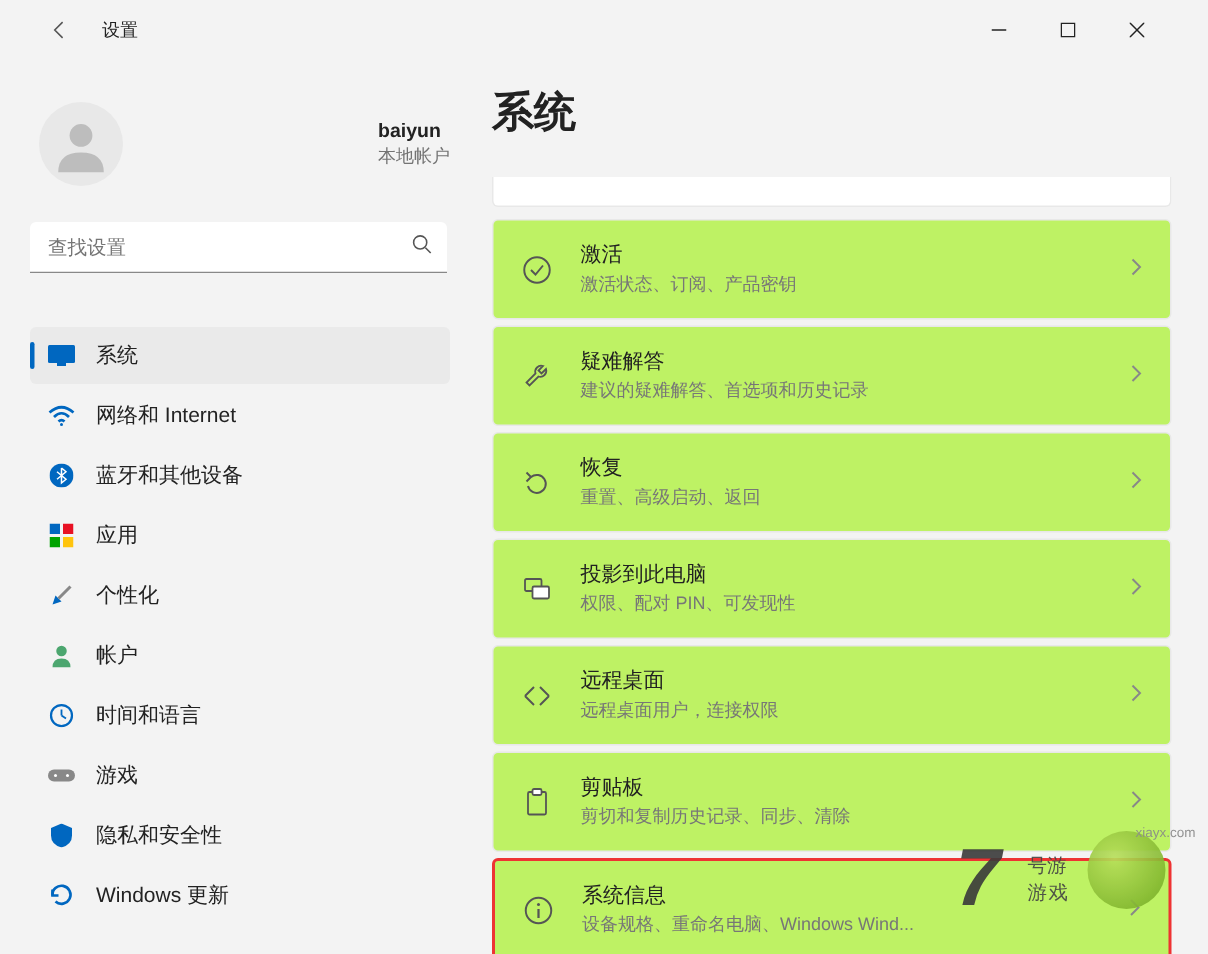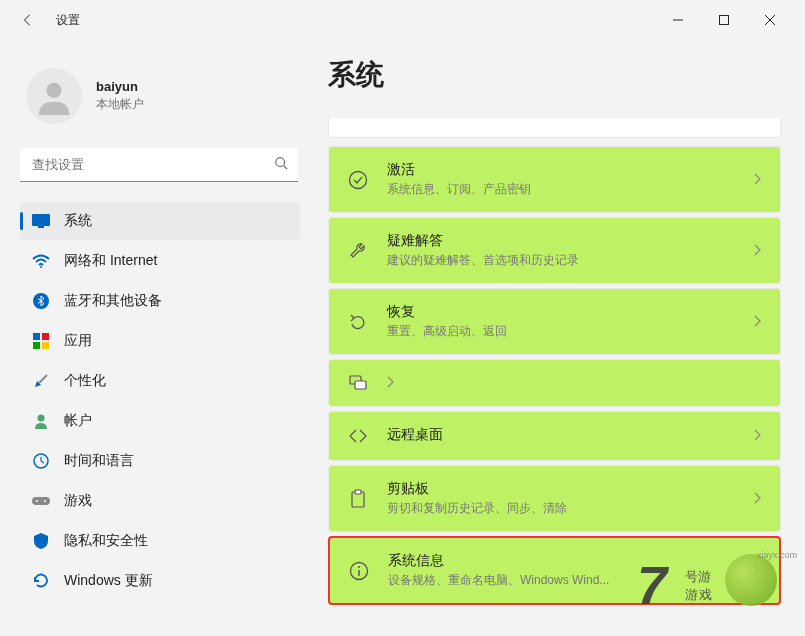--- a/index.html
+++ b/index.html
@@ -1,32 +1,32 @@
 <!DOCTYPE html>
 <html><head>
   <meta charset="utf-8">
   <style>
     * { margin: 0; padding: 0; box-sizing: border-box; font-family: "Segoe UI", "Microsoft YaHei", sans-serif; }
     body { width: 805px; height: 636px; background: #f3f3f3; overflow: hidden; position: relative; }
     
-    .titlebar { height: 40px; display: flex; align-items: center; padding: 0 12px; }
+    .titlebar { height: 40px; display: flex; align-items: center; padding: 0 24px; }
     .back-btn { width: 32px; height: 32px; display: flex; align-items: center; justify-content: center; cursor: pointer; border-radius: 4px; }
     .title-text { margin-left: 12px; font-size: 12px; color: #222; }
     .window-controls { margin-left: auto; display: flex; gap: 0; }
     .win-btn { width: 46px; height: 32px; display: flex; align-items: center; justify-content: center; cursor: pointer; }
     
     .content { display: flex; height: calc(100% - 40px); }
     
     .sidebar { width: 310px; padding: 12px 10px 0 20px; }
-    .user-row { display: flex; align-items: center; gap: 14px; margin: 16px 0 24px 6px; }
+    .user-row { display: flex; align-items: center; gap: 14px; margin: 16px 0 24px 6px; justify-content: space-between; }
     .avatar { width: 56px; height: 56px; border-radius: 50%; background: #e8e8e8; display: flex; align-items: center; justify-content: center; }
     .user-info .name { font-size: 13px; font-weight: 600; color: #222; }
     .user-info .type { font-size: 12px; color: #737373; margin-top: 2px; }
     
-    .search-box { position: relative; margin: 0 2px 20px 0; }
+    .search-box { position: relative; margin: 0 2px 36px 0; }
     .search-input { width: 100%; height: 34px; border: none; border-bottom: 1px solid #888; background: #fff; border-radius: 4px 4px 0 0; padding: 0 36px 0 12px; font-size: 13px; outline: none; }
     .search-icon-wrap { position: absolute; right: 10px; top: 50%; transform: translateY(-50%); }
     
     .nav-list { list-style: none; }
     .nav-item { display: flex; align-items: center; gap: 14px; height: 38px; padding: 0 12px; border-radius: 4px; cursor: pointer; font-size: 14px; color: #222; margin-bottom: 2px; position: relative; }
     .nav-item.active { background: #eaeaea; }
     .nav-item.active::before { content: ""; position: absolute; left: 0; top: 10px; bottom: 10px; width: 3px; background: #0067c0; border-radius: 2px; }
     .nav-icon { width: 18px; height: 18px; display: flex; align-items: center; justify-content: center; }
     
     .main { flex: 1; padding: 16px 24px 0 18px; overflow: hidden; }
@@ -205,21 +205,21 @@
 
     <div class="card">
       <span class="card-icon">
           <svg width="20" height="20">
             <circle cx="10" cy="10" r="8.5" stroke="#555" stroke-width="1.3" fill="none"></circle>
             <path d="M6 10 L9 13 L14 7" stroke="#555" stroke-width="1.3" fill="none"></path>
           </svg>
         </span>
       <div class="card-text">
           <div class="card-title">激活</div>
-          <div class="card-sub">系统信息、订阅、产品密钥</div>
+          <div class="card-sub">激活状态、订阅、产品密钥</div>
         </div>
       <span class="card-chevron"><svg width="8" height="12">
             <path d="M1 1 L6 6 L1 11" stroke="#888" stroke-width="1.3" fill="none"></path>
           </svg></span>
     </div>
 
     <div class="card">
       <span class="card-icon">
           <svg width="20" height="20">
             <path d="M14 3 A4 4 0 0 0 9 8 L3 14 L5 16 L11 10 A4 4 0 0 0 16 5 L13 8 L11 6 Z" stroke="#555" stroke-width="1.2" fill="none"></path>
@@ -250,33 +250,38 @@
           </svg></span>
     </div>
 
     <div class="card">
       <span class="card-icon">
           <svg width="20" height="18">
             <rect x="2" y="2" width="11" height="8" rx="1" stroke="#555" stroke-width="1.2" fill="none"></rect>
             <rect x="7" y="7" width="11" height="8" rx="1" stroke="#555" stroke-width="1.2" fill="#fff"></rect>
           </svg>
         </span>
+      <div class="card-text">
+          <div class="card-title">投影到此电脑</div>
+          <div class="card-sub">权限、配对 PIN、可发现性</div>
+        </div>
       <span class="card-chevron"><svg width="8" height="12">
             <path d="M1 1 L6 6 L1 11" stroke="#888" stroke-width="1.3" fill="none"></path>
           </svg></span>
     </div>
 
     <div class="card">
       <span class="card-icon">
           <svg width="20" height="16">
             <path d="M2 8 L8 2 M2 8 L8 14 M18 8 L12 2 M18 8 L12 14" stroke="#555" stroke-width="1.3" fill="none"></path>
           </svg>
         </span>
       <div class="card-text">
           <div class="card-title">远程桌面</div>
+          <div class="card-sub">远程桌面用户，连接权限</div>
         </div>
       <span class="card-chevron"><svg width="8" height="12">
             <path d="M1 1 L6 6 L1 11" stroke="#888" stroke-width="1.3" fill="none"></path>
           </svg></span>
     </div>
 
     <div class="card">
       <span class="card-icon">
           <svg width="16" height="20">
             <rect x="2" y="3" width="12" height="15" rx="1" stroke="#555" stroke-width="1.2" fill="none"></rect>

